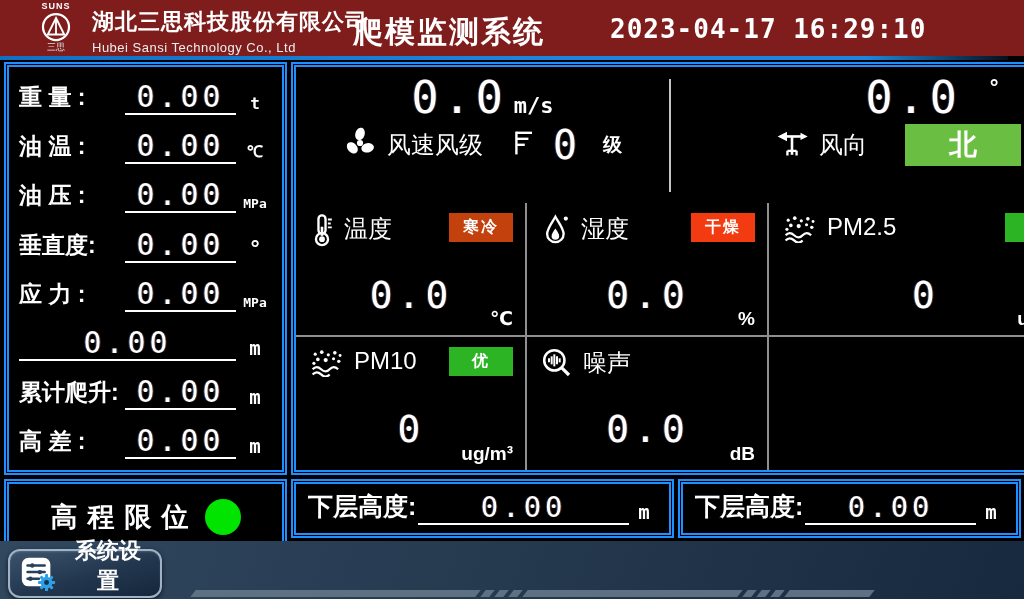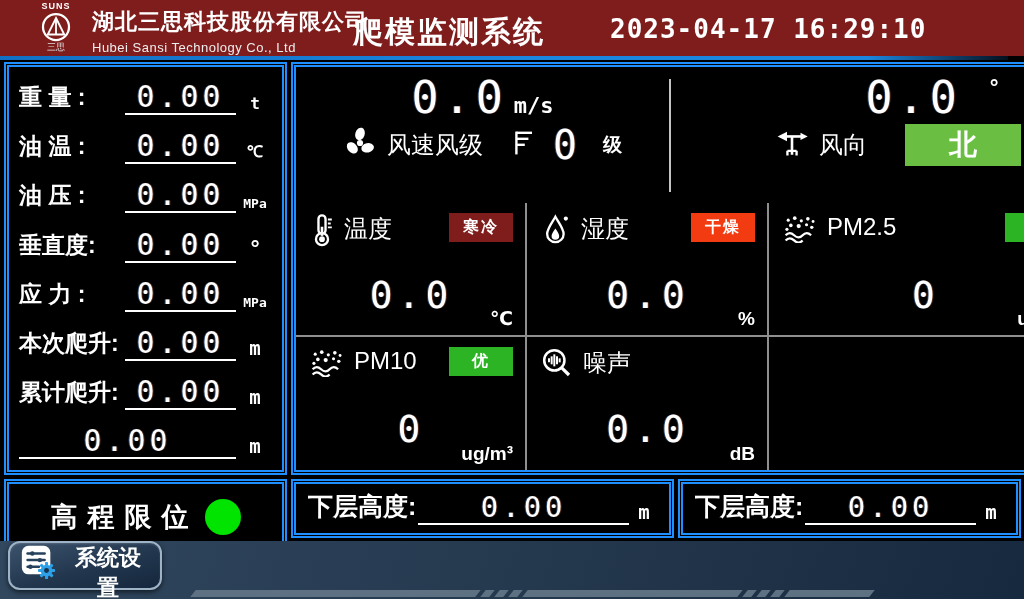--- a/index.html
+++ b/index.html
@@ -68,42 +68,42 @@
   
   .weather-grid { position:absolute; left:0; top:136px; right:0; bottom:0; display:grid;
     grid-template-columns:231px 242px 1fr; grid-template-rows:1fr 1fr; }
   .wcell { position:relative; border-right:2px solid #8f8f8f; border-bottom:2px solid #8f8f8f; padding:10px 12px 4px 14px; }
   .wcell.nb-r { border-right:none; }
   .wcell.nb-b { border-bottom:none; }
   .whead { display:flex; height:40px; }
   .wlabel { font-size:24px; margin-left:10px; }
   .wbadge { margin-left:auto; min-width:64px; height:29px; padding:0 8px; display:flex; align-items:center;
     justify-content:center; font-size:16px; font-weight:bold; color:#fff; letter-spacing:2px; }
-  .badge-cold { background:#7f1d1d; }
+  .badge-cold { background:#c2410c; }
   .badge-dry  { background:#f23b10; }
   .badge-good { background:#2db425; }
   .wvalue { text-align:center; margin-top:20px; font-size:38px; letter-spacing:5px;
     text-shadow:1px 0 rgba(255,130,60,.35), -1px 0 rgba(90,160,255,.4); }
   .wunit { position:absolute; right:12px; bottom:5px; font-size:19px; font-weight:bold; }
 
   
   .hbox { display:flex; align-items:flex-end; padding:0 10px 8px 12px; }
   .hlabel { font-size:25px; font-weight:bold; white-space:pre; padding-bottom:2px; }
   .hvalue { flex:1; text-align:center; font-size:29px; letter-spacing:4px; line-height:1.0;
     border-bottom:2px solid #fff; padding-bottom:1px; margin-left:2px;
     text-shadow:1px 0 rgba(255,130,60,.35), -1px 0 rgba(90,160,255,.4); }
   .hunit { width:30px; text-align:center; font-size:19px; font-weight:bold; padding-bottom:2px;
     font-family:"DejaVu Sans Mono","Liberation Mono",monospace; }
 
   
   .bottom-bar { position:absolute; left:0; top:541px; width:1024px; height:58px;
     background:linear-gradient(110deg,#31485f 0%,#263a50 45%,#17293f 100%); }
-  .settings-btn { position:absolute; left:8px; top:0; width:154px; height:49px; border-radius:12px;
+  .settings-btn { position:absolute; left:8px; top:8px; width:154px; height:49px; border-radius:12px;
     border:2px solid #9fb3c6; background:linear-gradient(165deg,#3c536d 0%,#22374e 55%,#14263c 100%);
-    display:flex; align-items:flex-start; padding:0 9px; gap:8px; cursor:pointer;
+    display:flex; align-items:flex-end; padding:0 9px; gap:8px; cursor:pointer;
     box-shadow:0 2px 5px rgba(0,0,0,.6), inset 0 1px 2px rgba(255,255,255,.15); }
   .settings-label { font-size:22px; font-weight:bold; color:#fff; }
   .stripe { position:absolute; left:193px; bottom:2px; height:7px; display:flex; gap:5px; transform:skewX(-38deg); }
   .stripe > div { background:#5e7183; height:100%; }
   .sg-a { width:285px; } .sg-b { width:215px; } .sg-c { width:85px; } .sg-s { width:9px; }
 </style>
 </head>
 <body>
 
 <div class="screen">
@@ -149,30 +149,30 @@
       <span class="slabel">垂直度:</span>
       <span class="svalue mono">0.00</span>
       <span class="sunit" style="font-size:22px;">°</span>
     </div>
     <div class="srow">
       <span class="slabel">应 力 :</span>
       <span class="svalue mono">0.00</span>
       <span class="sunit" style="font-size:13px;">MPa</span>
     </div>
     <div class="srow">
-      <span class="slabel">本次爬升:</span>
       <span class="svalue mono">0.00</span>
       <span class="sunit" style="font-size:19px;">m</span>
     </div>
     <div class="srow">
       <span class="slabel">累计爬升:</span>
       <span class="svalue mono">0.00</span>
       <span class="sunit" style="font-size:19px;">m</span>
     </div>
     <div class="srow">
+      <span class="slabel">高 差 :</span>
       <span class="svalue mono">0.00</span>
       <span class="sunit" style="font-size:19px;">m</span>
     </div>
   </div>
 
   <div class="bluebox limit-panel">
     <span class="limit-label">高程限位</span>
     <span class="limit-dot"></span>
   </div>
 

